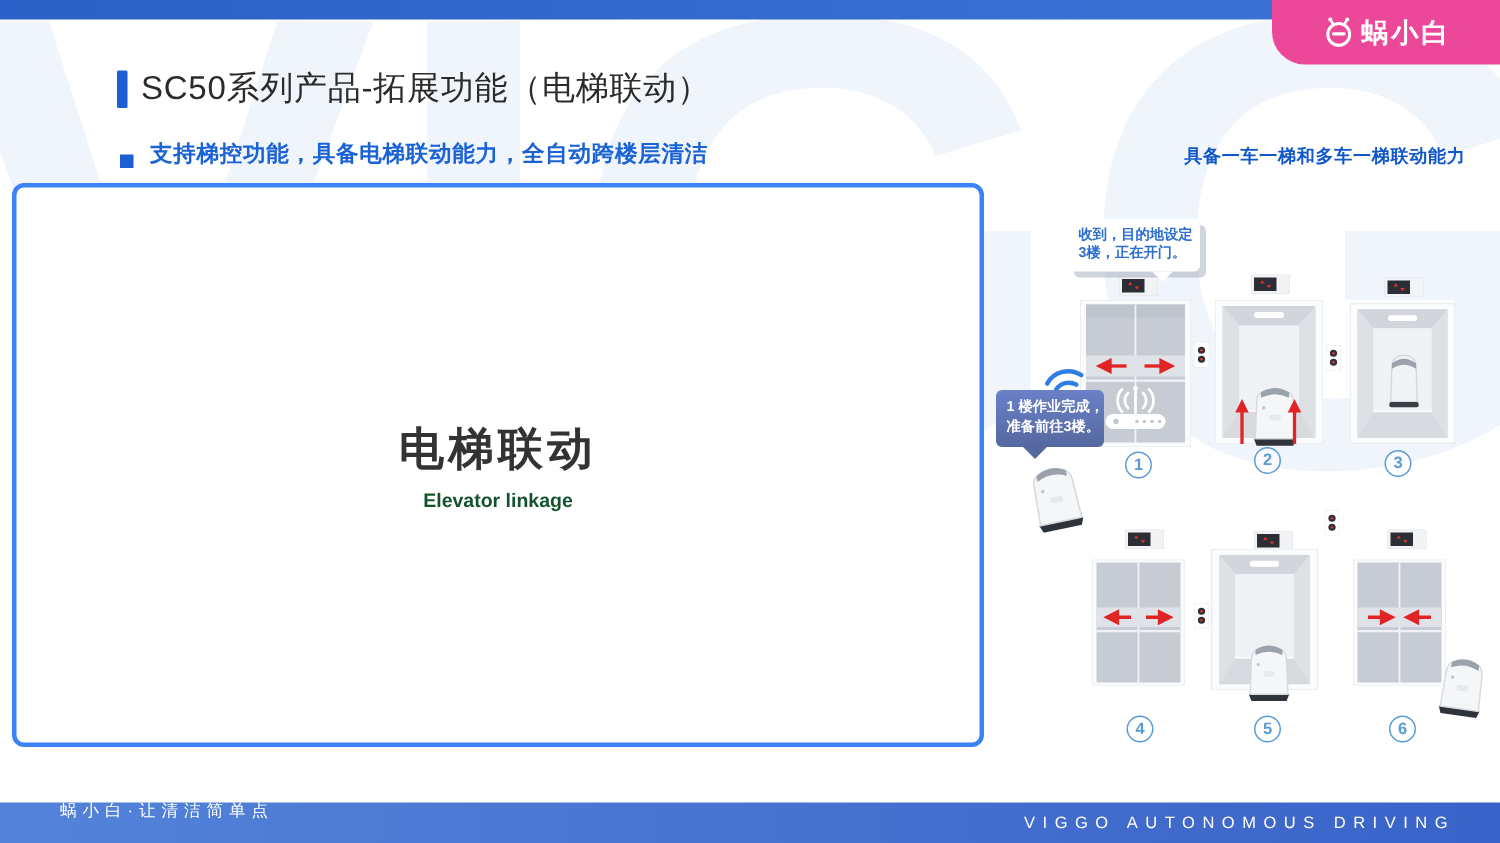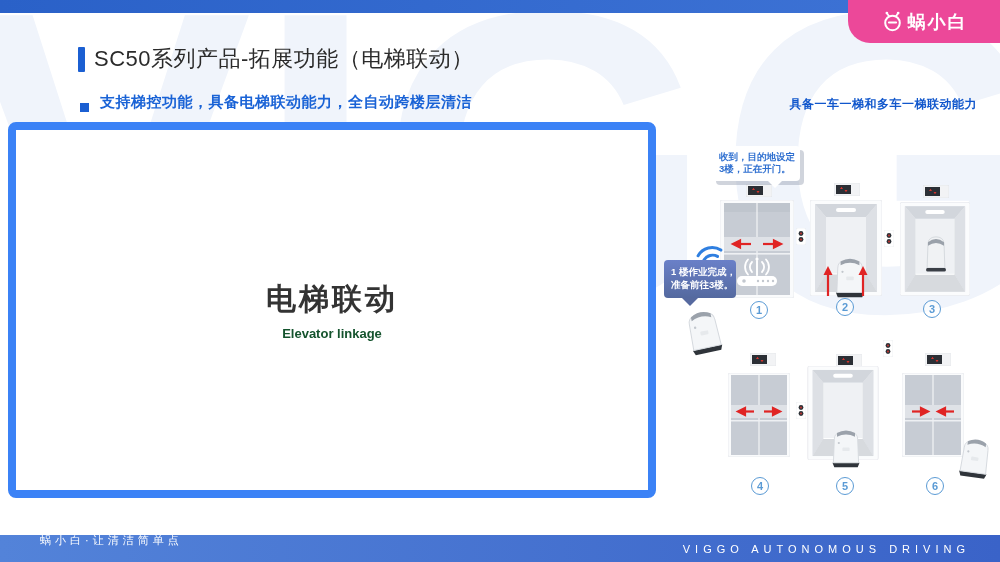--- a/index.html
+++ b/index.html
@@ -22,21 +22,21 @@
   .page-title { font-size:22px; font-weight:normal; color:#2b2b2b; letter-spacing:0.5px; }
 
   .bullet-row { position:absolute; top:93px; left:80px; z-index:2; display:flex; align-items:flex-end; gap:11px; }
   .bullet-square { width:9px; height:9px; background:#1b5fd2; }
   .bullet-text { font-size:15px; font-weight:600; color:#1a63d6; letter-spacing:0.5px; }
 
   .right-heading { position:absolute; top:96px; right:23px; z-index:2;
     font-size:12px; font-weight:bold; color:#1157cc; letter-spacing:0.5px; }
 
   .main-card { position:absolute; top:122px; left:8px; width:648px; height:376px; z-index:1;
-    background:#ffffff; border:8px solid #3b82f6; border-radius:8px;
+    background:#ffffff; border:3px solid #3b82f6; border-radius:8px;
     display:flex; flex-direction:column; align-items:center; justify-content:center; gap:6px; }
   .card-title { font-size:30px; font-weight:bold; color:#333333; letter-spacing:3px; }
   .card-subtitle { font-size:13px; font-weight:600; color:#14532d; }
 
   .diagram { position:absolute; top:130px; left:620px; width:380px; height:400px; z-index:1; }
   .abs { position:absolute; }
 
   .bubble-white { position:absolute; left:92px; top:16px; width:88px; background:#ffffff;
     border-radius:4px; padding:5px 7px; box-shadow:4px 4px 0 rgba(150,160,178,0.45); z-index:3; }
   .bubble-white .bline { font-size:9.5px; font-weight:bold; color:#2e6fd0; line-height:1.3; white-space:nowrap; }

